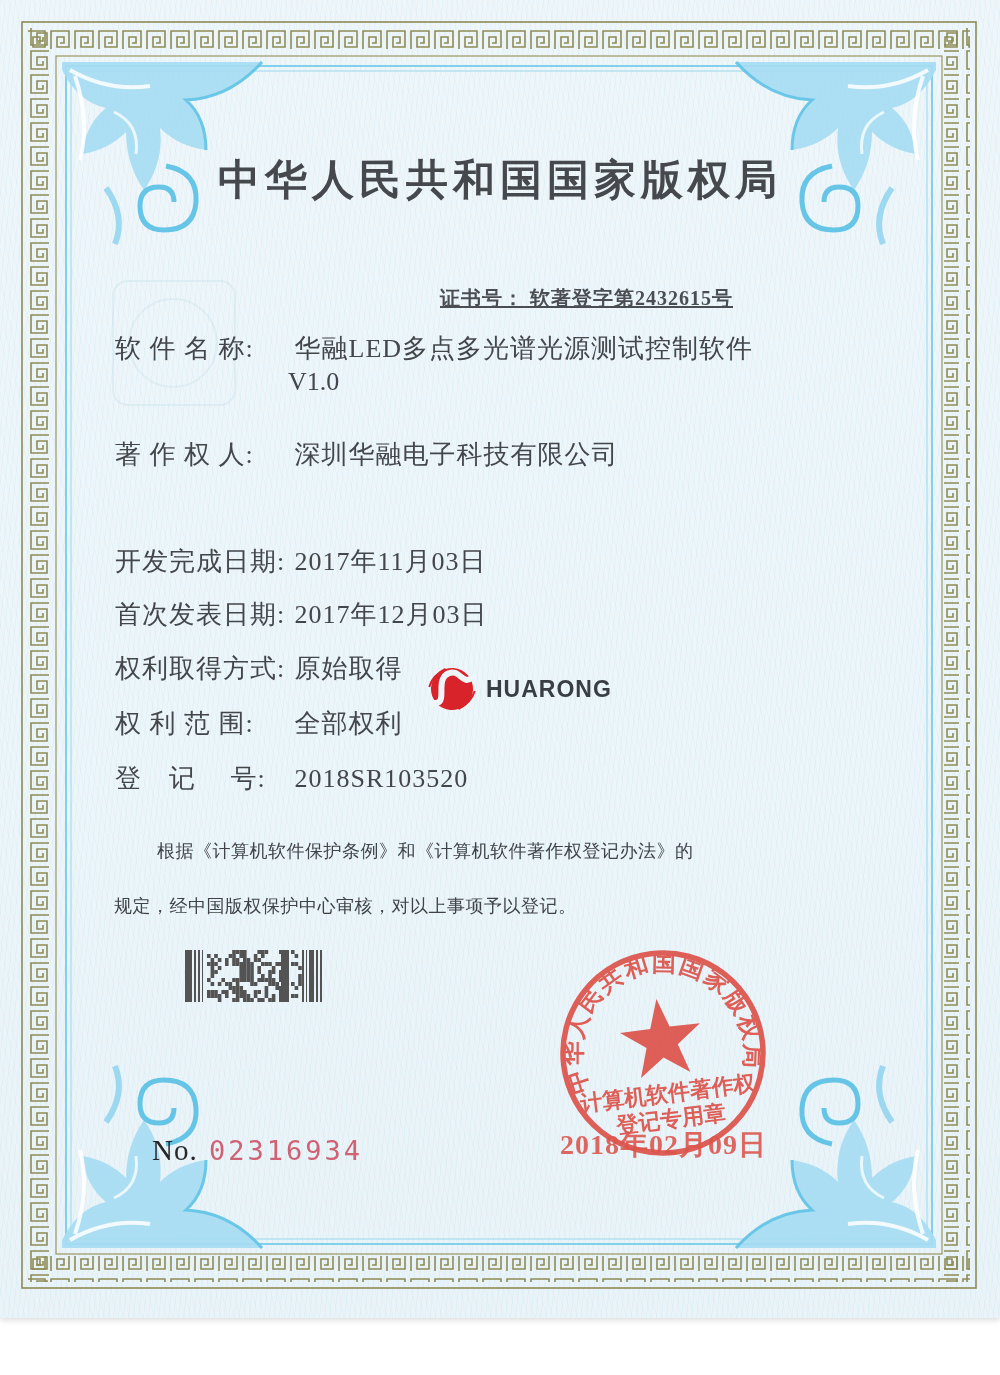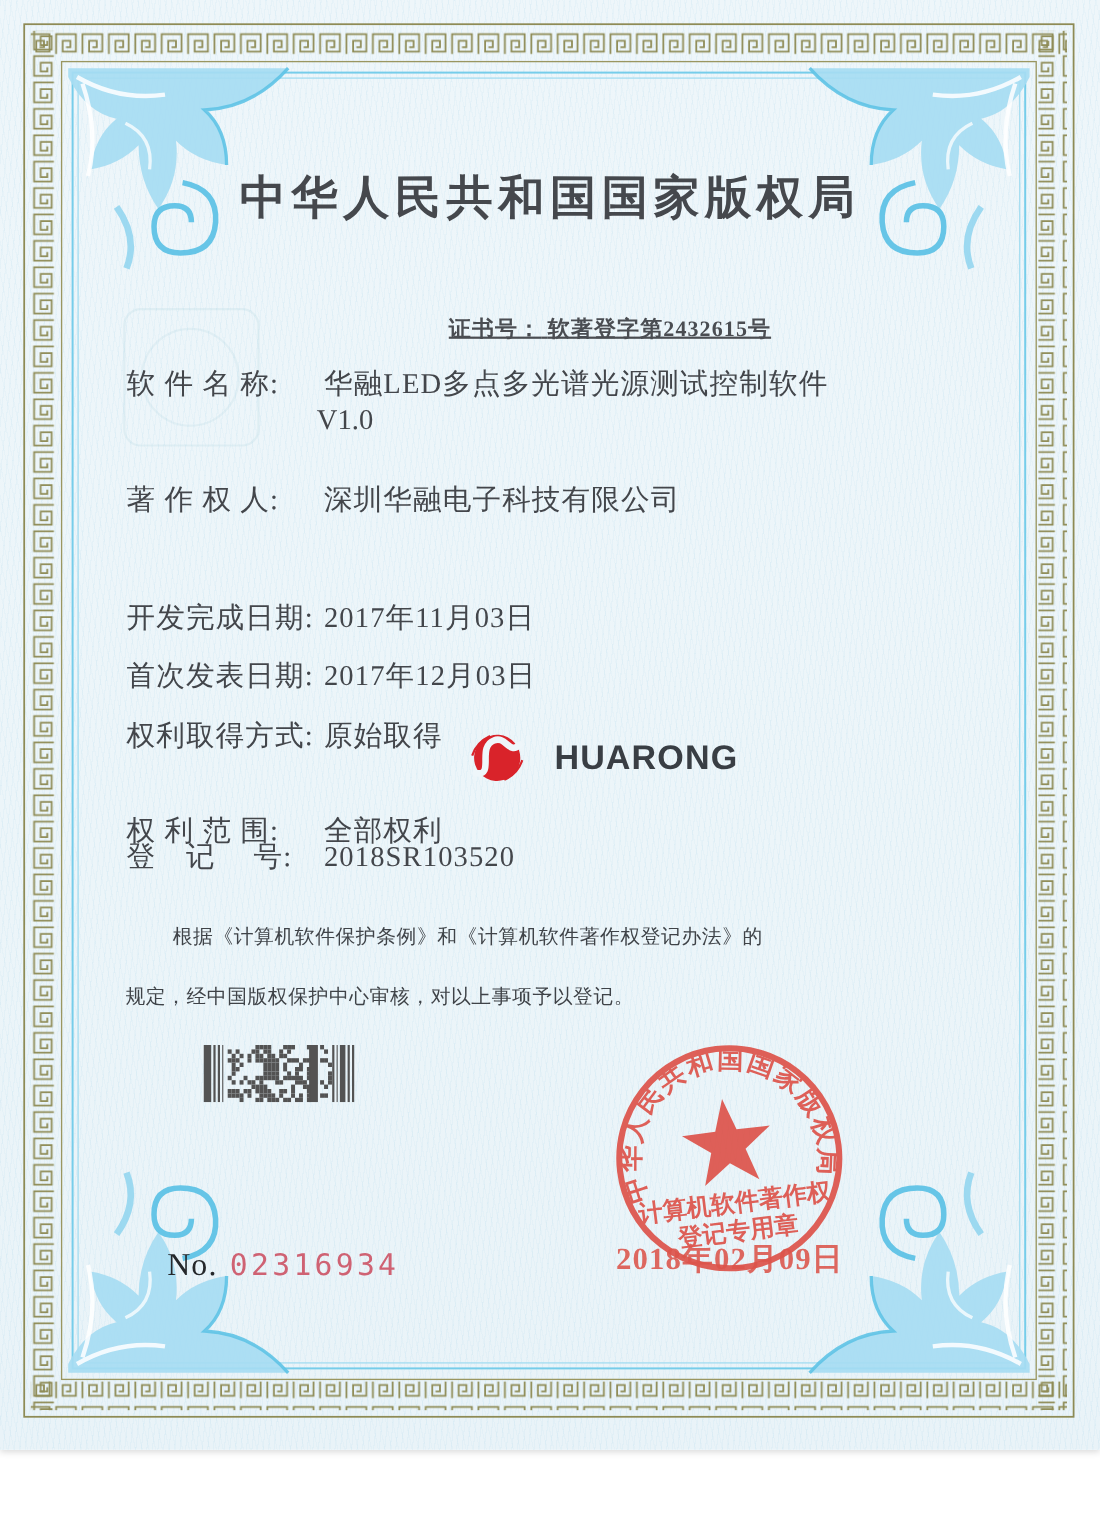--- a/index.html
+++ b/index.html
@@ -1,21 +1,21 @@
 <!DOCTYPE html>
 <html><head>
 <meta charset="utf-8">
 <style>
   html,body{margin:0;padding:0;}
   body{
     width:1000px;height:1375px;background:#ffffff;
     font-family:"Liberation Serif",serif;
     position:relative;overflow:hidden;
   }
-  .page{position:relative;width:879px;height:1375px;}
+  .page{position:relative;width:879px;height:1375px;padding-left:32px;}
   .paper{
     position:absolute;left:0;top:0;width:1000px;height:1318px;
     background:
       repeating-linear-gradient(96deg, rgba(130,195,225,.08) 0 1px, rgba(255,255,255,0) 1px 5px),
       repeating-linear-gradient(78deg, rgba(130,195,225,.06) 0 1px, rgba(255,255,255,0) 1px 6px),
       linear-gradient(180deg,#eef6fa 0%,#ecf5f9 60%,#e9f3f8 100%);
     box-shadow:0 2px 6px rgba(0,0,0,.15);
   }
   .deco{position:absolute;left:0;top:0;pointer-events:none;}
   .authority-title{
@@ -27,28 +27,28 @@
     font-size:49px;font-weight:700;letter-spacing:2px;color:#3f4247;
   }
   .certno-line{
     position:absolute;top:285px;right:178px;
     font-size:20px;font-weight:700;color:#4a4d52;letter-spacing:1px;text-decoration:underline;
   }
   .field-row{position:absolute;left:115px;font-size:26px;color:#43464b;white-space:nowrap;}
   .field-label{display:inline-block;width:173px;letter-spacing:1px;}
   .field-value{letter-spacing:1px;margin-top:12px;}
   .f0{top:331px}.f0b{top:367px;left:288px}.f1{top:437px}
-  .f2{top:544px}.f3{top:597px}.f4{top:651px}.f5{top:738px}.f6{top:761px}
+  .f2{top:544px}.f3{top:597px}.f4{top:651px}.f5{top:706px}.f6{top:761px}
   .stmt{position:absolute;font-size:18px;color:#3f4348;letter-spacing:.5px;white-space:nowrap;}
   .stmt1{left:157px;top:839px}
   .stmt2{left:114px;top:894px}
   .logo{position:absolute;left:427px;top:664px;display:flex;align-items:center;}
   .logo-text{
     font-family:"Liberation Sans",sans-serif;font-weight:700;
-    font-size:31px;color:#393e44;letter-spacing:1px;margin-left:27px;
+    font-size:23px;color:#393e44;letter-spacing:1px;margin-left:9px;
   }
   .seal-wrap{position:absolute;left:548px;top:938px;width:230px;height:230px;}
   .seal-date{
     position:absolute;left:560px;top:1126px;width:220px;text-align:left;
     font-size:28px;font-weight:700;color:#dc544b;letter-spacing:1px;opacity:.88;
   }
   .serial{position:absolute;left:152px;top:1134px;font-size:29px;white-space:nowrap;}
   .serial-prefix{color:#26282b;letter-spacing:1px;}
   .serial-number{color:#cf6273;letter-spacing:3px;margin-left:4px;font-family:"DejaVu Sans Mono",monospace;font-size:27px;}
   .barcode{position:absolute;left:185px;top:950px;width:138px;height:52px;}

